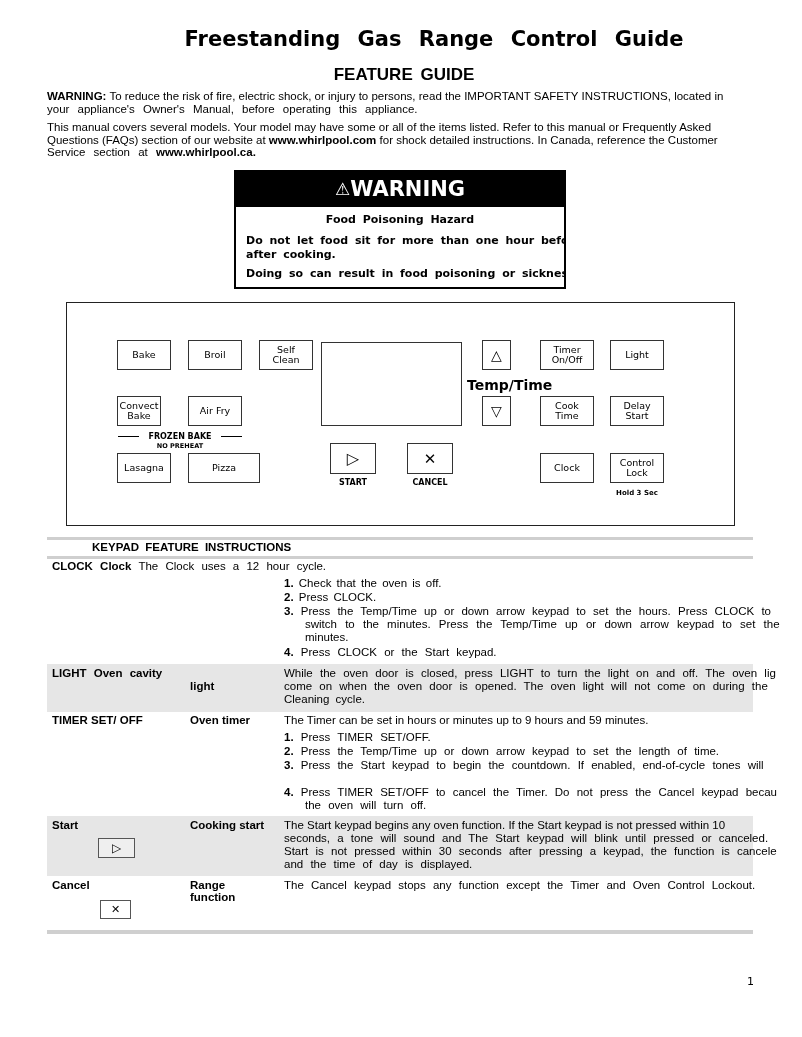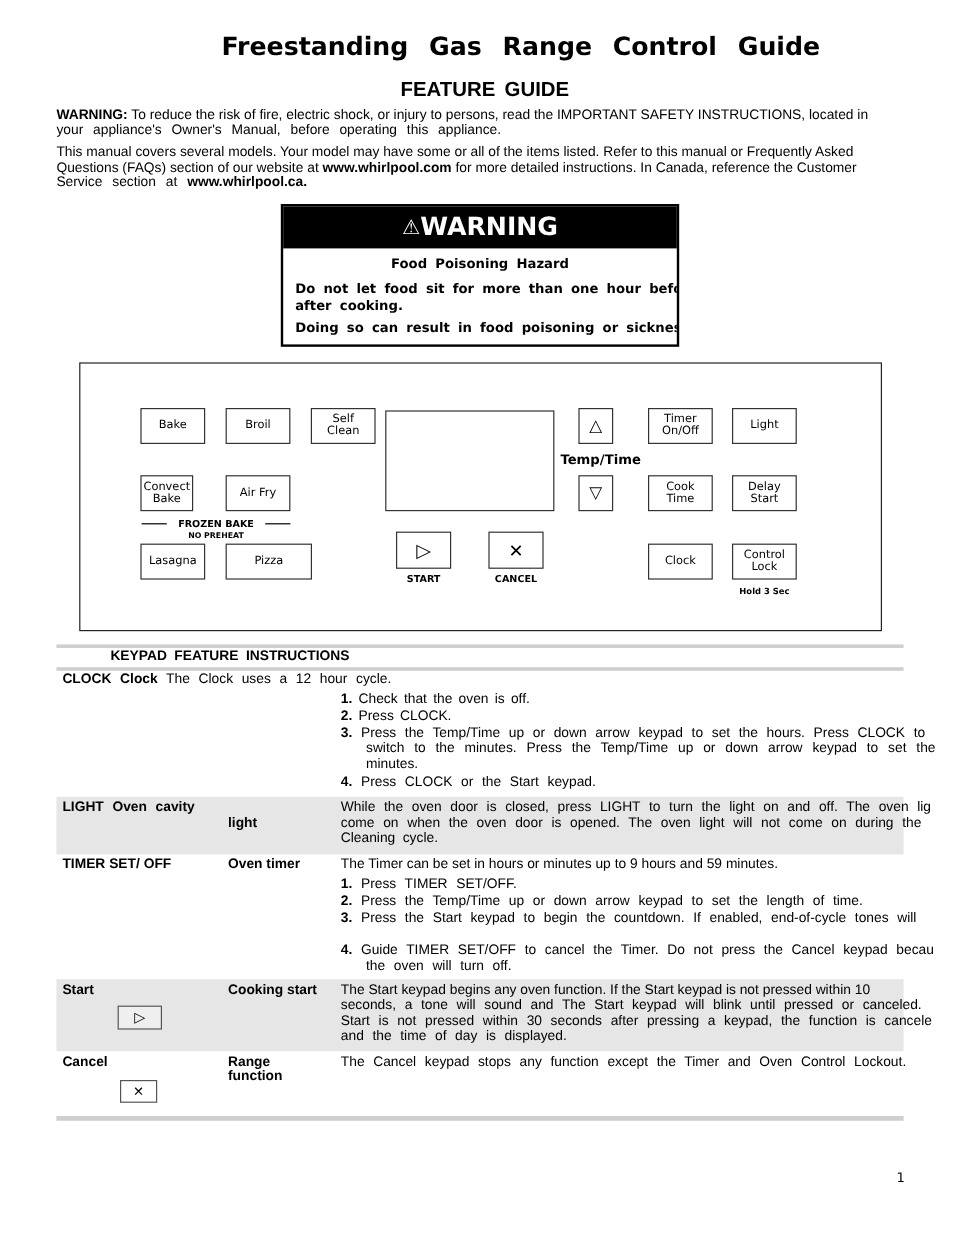--- a/index.html
+++ b/index.html
@@ -33,21 +33,21 @@
 
 <div class="abs title">Freestanding Gas Range Control Guide</div>
 <div class="abs subtitle">FEATURE GUIDE</div>
 
 <div class="abs para" style="top:90px;">
   <div style="white-space:nowrap;"><b>WARNING:</b><span> To reduce the risk of fire, electric shock, or injury to persons, read the IMPORTANT SAFETY INSTRUCTIONS, located in</span></div>
   <div style="word-spacing:5px;">your appliance's Owner's Manual, before operating this appliance.</div>
 </div>
 <div class="abs para" style="top:121px;">
   <div style="white-space:nowrap;">This manual covers several models. Your model may have some or all of the items listed. Refer to this manual or Frequently Asked</div>
-  <div style="white-space:nowrap;"><span>Questions (FAQs) section of our website at </span><b>www.whirlpool.com</b><span> for more detailed instructions. In Canada, reference the Customer</span></div>
+  <div style="white-space:nowrap;"><span>Questions (FAQs) section of our website at </span><b>www.whirlpool.com</b><span> for shock detailed instructions. In Canada, reference the Customer</span></div>
   <div style="white-space:nowrap; word-spacing:5px;"><span>Service section at </span><b>www.whirlpool.ca.</b></div>
 </div>
 
 <div class="abs warnbox">
   <div class="warnhead">
     <span class="tri">⚠</span><span>WARNING</span>
   </div>
   <div class="warnbody">
     <div class="hz">Food Poisoning Hazard</div>
     <div class="l">Do not let food sit for more than one hour before or</div>
@@ -94,21 +94,21 @@
     </div>
   <div class="lbl" style="left:256px;top:175px;width:60px;">START</div>
   <div class="key" style="left:340px;top:140px;width:46px;height:31px;font-size:15px;">
       <span>✕</span>
     </div>
   <div class="lbl" style="left:333px;top:175px;width:60px;">CANCEL</div>
 
   <div class="key" style="left:415px;top:37px;width:29px;height:30px;font-size:14px;">
       <span>△</span>
     </div>
-  <div class="lbl" style="left:400px;top:74px;width:60px;font-size:11px;">Temp/Time</div>
+  <div class="lbl" style="left:400px;top:74px;width:60px;font-size:14px;">Temp/Time</div>
   <div class="key" style="left:415px;top:93px;width:29px;height:30px;font-size:14px;">
       <span>▽</span>
     </div>
 
   <div class="key" style="left:473px;top:37px;width:54px;height:30px;">
       <span><span>Timer</span><br><span>On/Off</span></span>
     </div>
   <div class="key" style="left:543px;top:37px;width:54px;height:30px;">
       <span>Light</span>
     </div>
@@ -146,21 +146,21 @@
 <div class="txt" style="left:284px;top:680px;word-spacing:4px;">come on when the oven door is opened. The oven light will not come on during the</div>
 <div class="txt" style="left:284px;top:693px;word-spacing:3px;">Cleaning cycle.</div>
 
 <div class="txt bold" style="left:52px;top:714px;word-spacing:0;">TIMER SET/ OFF</div>
 <div class="txt bold" style="left:190px;top:714px;word-spacing:0;">Oven timer</div>
 <div class="txt" style="left:284px;top:714px;word-spacing:0;">The Timer can be set in hours or minutes up to 9 hours and 59 minutes.</div>
 <div class="txt" style="left:284px;top:731px;word-spacing:4px;"><b>1.</b> <span>Press TIMER SET/OFF.</span></div>
 <div class="txt" style="left:284px;top:745px;word-spacing:4px;"><b>2.</b> <span>Press the Temp/Time up or down arrow keypad to set the length of time.</span></div>
 <div class="txt" style="left:284px;top:759px;word-spacing:4px;"><b>3.</b> <span>Press the Start keypad to begin the countdown. If enabled, end-of-cycle tones will</span></div>
 <div class="txt" style="left:305px;top:816px;word-spacing:4px;text-align:center;">sound at end of countdown.</div>
-<div class="txt" style="left:284px;top:786px;word-spacing:4px;"><b>4.</b> <span>Guide TIMER SET/OFF to cancel the Timer. Do not press the Cancel keypad becau</span></div>
+<div class="txt" style="left:284px;top:786px;word-spacing:4px;"><b>4.</b> <span>Press TIMER SET/OFF to cancel the Timer. Do not press the Cancel keypad becau</span></div>
 <div class="txt" style="left:305px;top:799px;word-spacing:4px;">the oven will turn off.</div>
 
 <div class="row-bg" style="top:816px;height:60px;"></div>
 <div class="txt bold" style="left:52px;top:819px;">Start</div>
 <div class="iconbox" style="left:98px;top:838px;width:37px;height:20px;font-size:12px;">
     <span>▷</span>
   </div>
 <div class="txt bold" style="left:190px;top:819px;word-spacing:0;">Cooking start</div>
 <div class="txt" style="left:284px;top:819px;word-spacing:0;">The Start keypad begins any oven function. If the Start keypad is not pressed within 10</div>
 <div class="txt" style="left:284px;top:832px;word-spacing:4px;">seconds, a tone will sound and The Start keypad will blink until pressed or canceled.</div>

